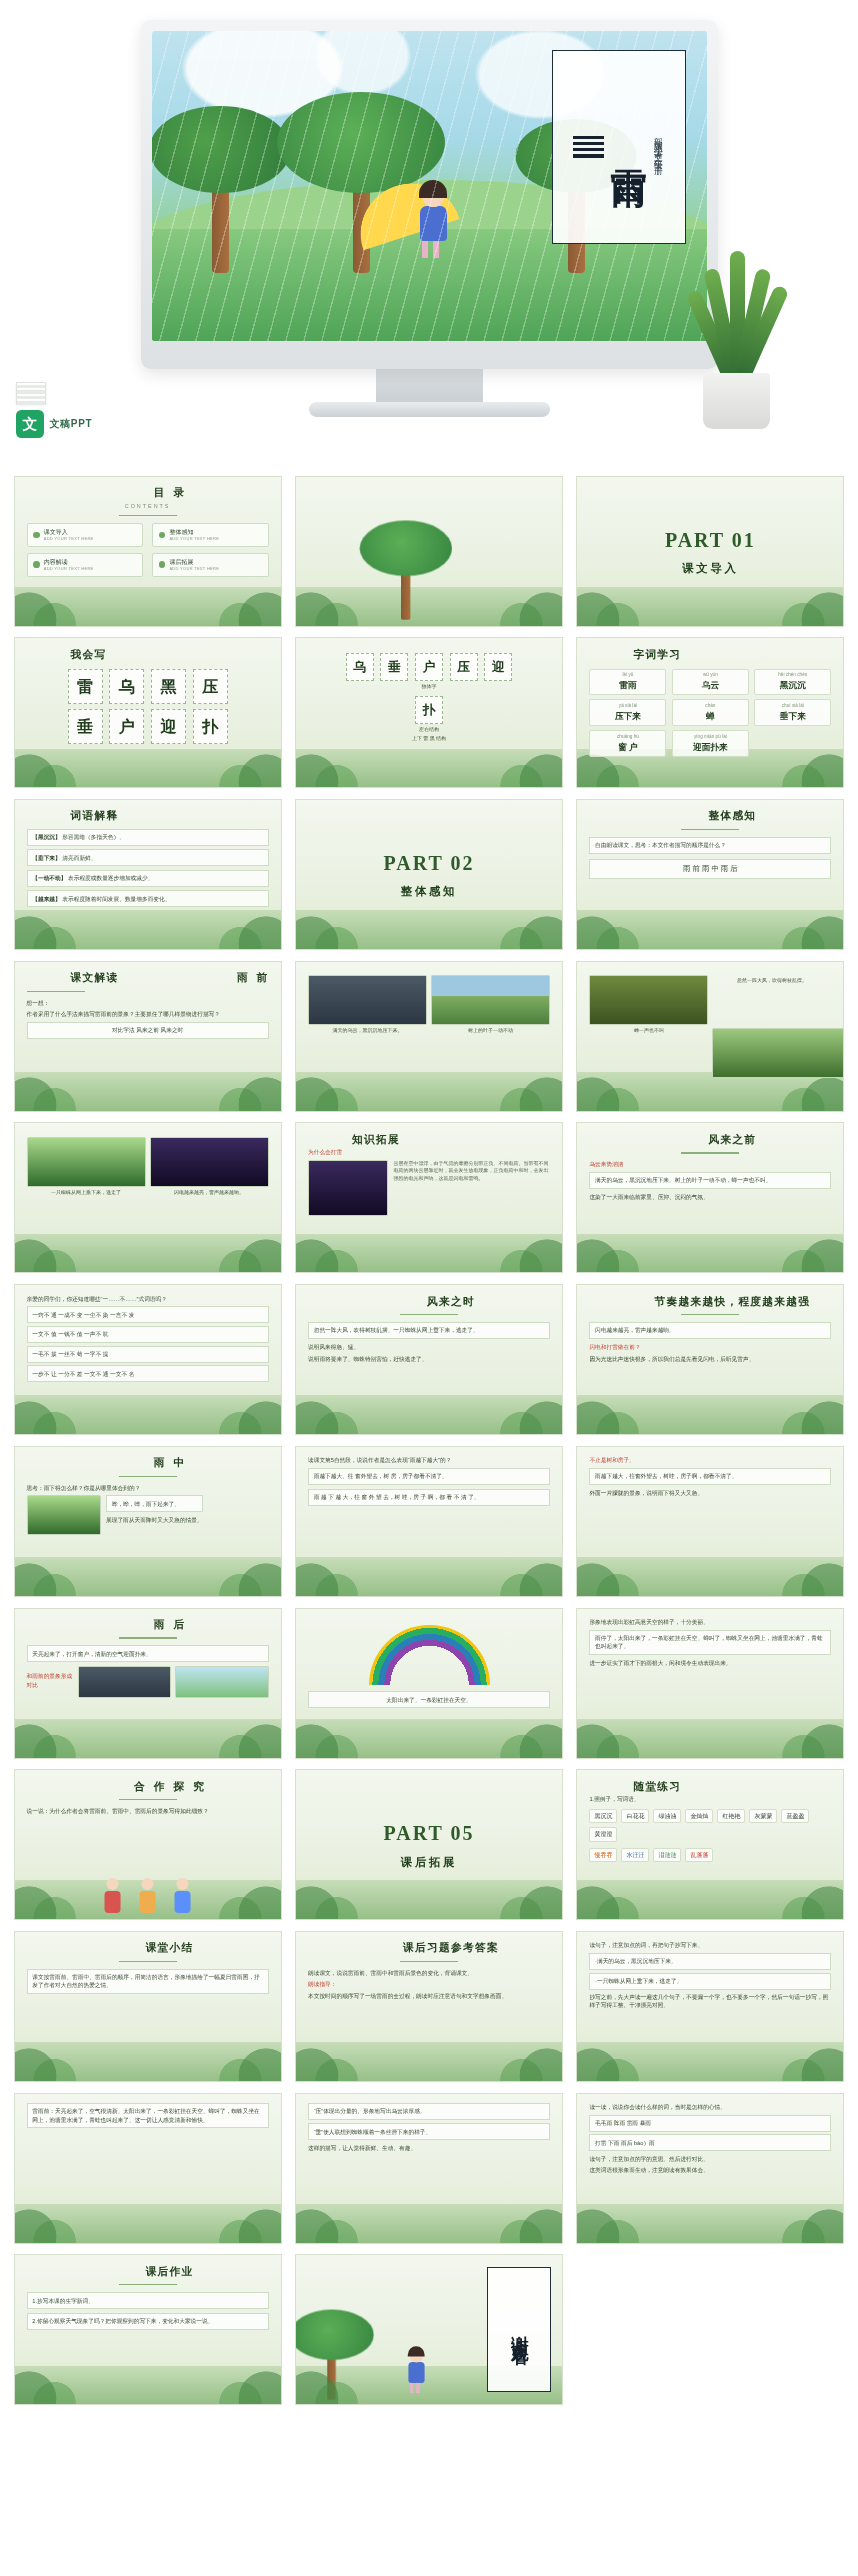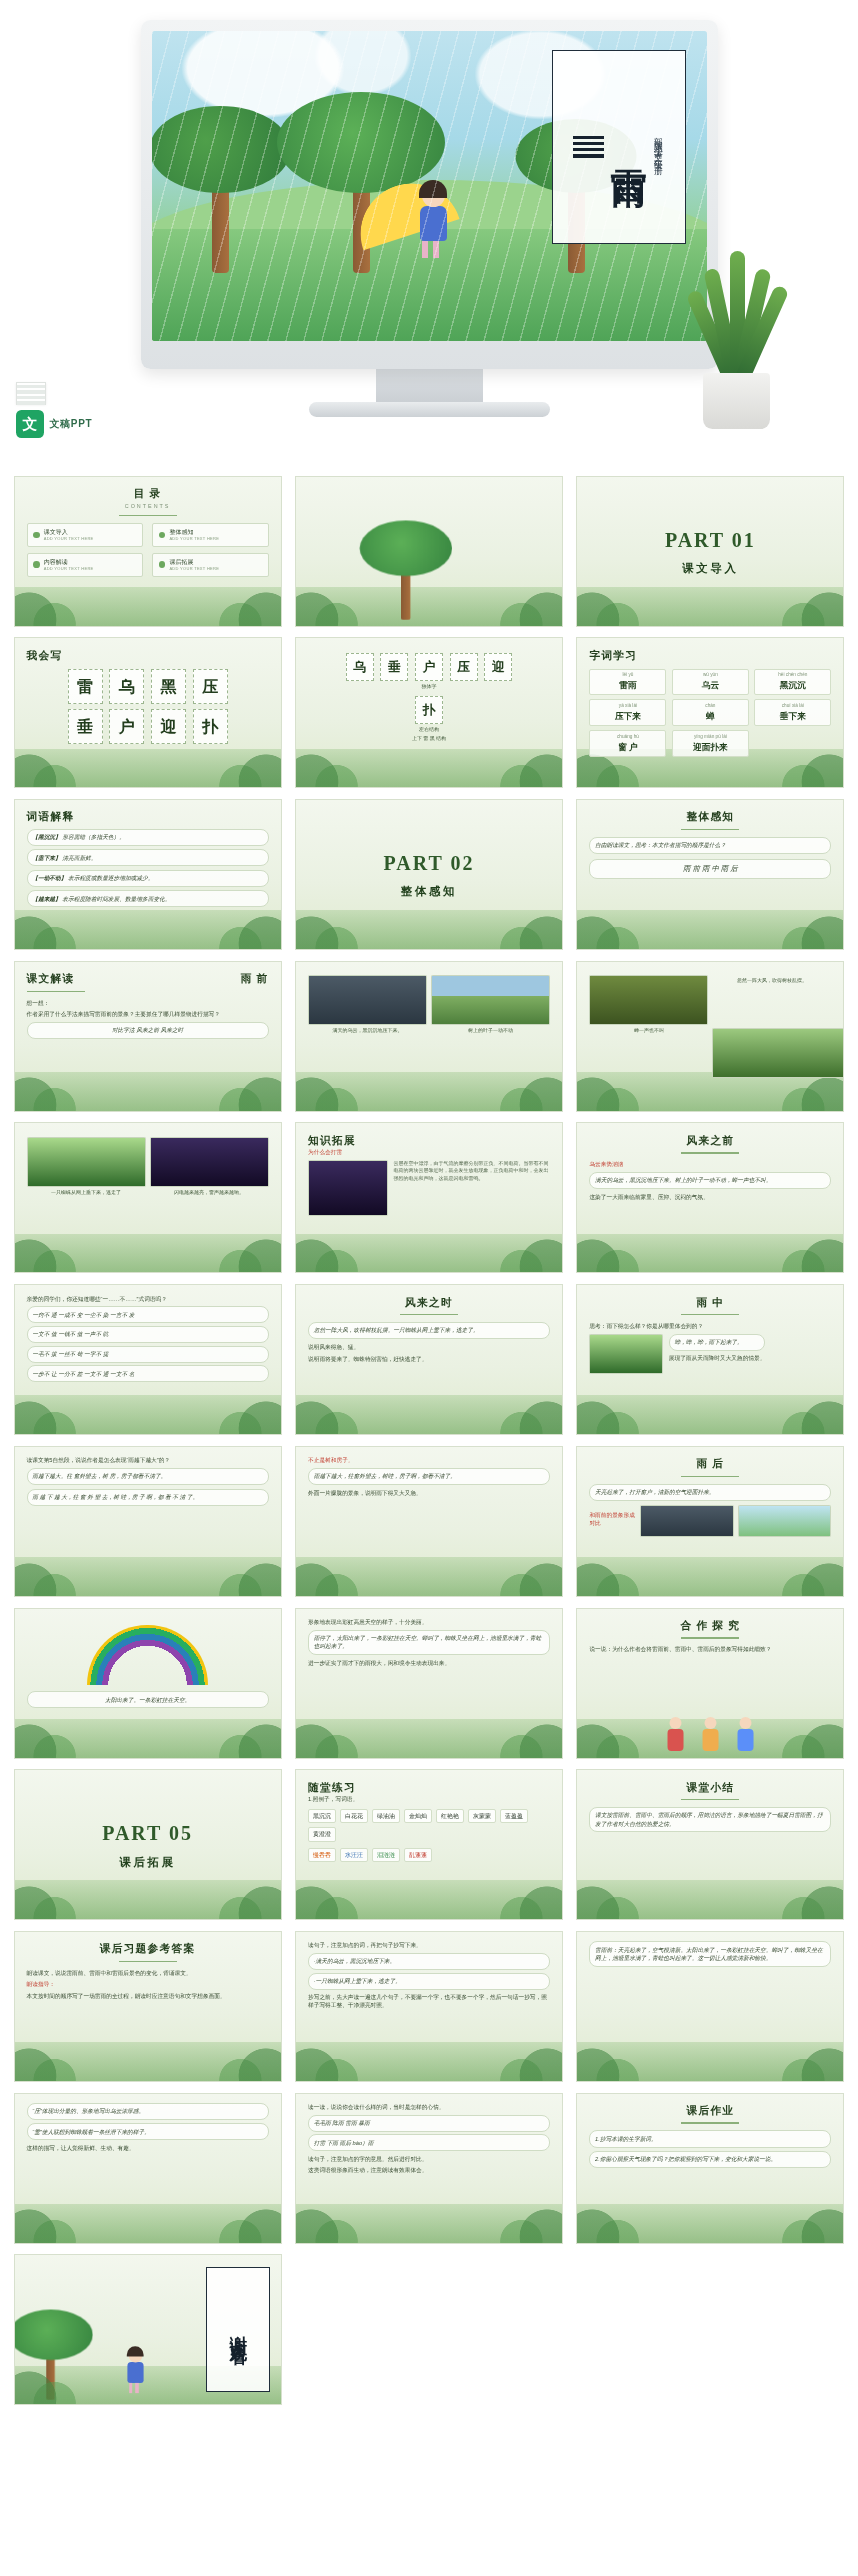--- a/index.html
+++ b/index.html
@@ -182,26 +182,27 @@
   }
   .slide .leafcorner {
     position:absolute; left:-9.4px; bottom:-10.7px; width: 80px; height: 54px;
     background: radial-gradient(circle at 30% 70%, rgba(64,132,64,.55) 0 40%, rgba(64,132,64,0) 41%),
                 radial-gradient(circle at 62% 78%, rgba(86,156,80,.5) 0 32%, rgba(86,156,80,0) 33%);
   }
   .slide .leafcorner.r { left:auto; right:-9.4px; transform: scaleX(-1); }
   .slide .content { position: relative; z-index: 2; padding: 9.4px 12px; height: 100%; }
 
   .s-title {
-    font-family: Liberation Serif, serif;
+    font-family: Liberation Mono, monospace;
     font-weight: bold;
     font-size: 10.7px;
     color: #25401f;
     text-align: center;
     letter-spacing: 1.3px;
+    margin-left: 44px;
   }
   .s-title.left { text-align:left; }
   .s-sub { font-size: 5.4px; letter-spacing: 2px; color:#7d9176; text-align:center; margin-top: 1.3px;}
   .rule { height: 1.3px; background:#8bb07a; width: 58px; margin: 4px auto 6.7px; }
 
   
   .part {
     display:flex; flex-direction:column; align-items:center; justify-content:center;
     height: 100%;
   }
@@ -222,25 +223,24 @@
     font-size: 6px; color:#2d4528;
   }
   .toc-item .dot { width: 6.7px; height: 6.7px; border-radius:50%; background:#6da85f; flex: 0 0 auto;}
   .toc-item small { display:block; font-size:4px; color:#8aa082; letter-spacing:0.3px;}
 
   
   .boxlist { display:flex; flex-direction:column; gap: 3.4px; }
   .tbox {
     background: rgba(255,255,255,.8);
     border: 0.7px solid #cfdcc4;
-    border-radius: 8px;
+    border-radius: 0;
     padding: 3.4px 4.7px;
     font-size: 5.7px;
     color:#33472d;
-    font-style:italic;
   }
   .ptext { font-size: 5.7px; color:#33472d; margin-bottom: 3.4px; }
   .red { color:#c0392b; }
   .orange { color:#d35400; }
   .green { color:#1e7e34; }
   .blue { color:#1f5fa8; }
 
   
   .charrow { display:flex; gap: 6.7px; justify-content:center; margin-top: 5.4px; }
   .charcard {
@@ -690,20 +690,32 @@
         <div class="leafcorner r"></div>
       <div class="content">
         <div class="s-title">风来之时</div>
         <div class="rule"></div>
         <div class="tbox">忽然一阵大风，吹得树枝乱摆。一只蜘蛛从网上垂下来，逃走了。</div>
         <div class="ptext" style="margin-top:4px">说明风来得急、猛。</div>
         <div class="ptext">说明雨将要来了。蜘蛛特别害怕，赶快逃走了。</div>
       </div>
     </div>
 
+    <div class="slide">
+      <div class="bg"></div>
+        <div class="leafcorner"></div>
+        <div class="leafcorner r"></div>
+      <div class="content">
+        <div class="s-title">节奏越来越快，程度越来越强</div>
+        <div class="rule"></div>
+        <div class="tbox">闪电越来越亮，雷声越来越响。</div>
+        <div class="ptext red" style="margin-top:4px">闪电和打雷做在前？</div>
+        <div class="ptext">因为光速比声速快很多，所以我们总是先看见闪电，后听见雷声。</div>
+      </div>
+    </div>
 
     <div class="slide">
       <div class="bg"></div>
         <div class="leafcorner"></div>
         <div class="leafcorner r"></div>
       <div class="content">
         <div class="s-title">雨 中</div>
         <div class="rule"></div>
         <div class="ptext">思考：雨下得怎么样？你是从哪里体会到的？</div>
         <div style="display:flex;gap:5.4px;align-items:flex-start">

